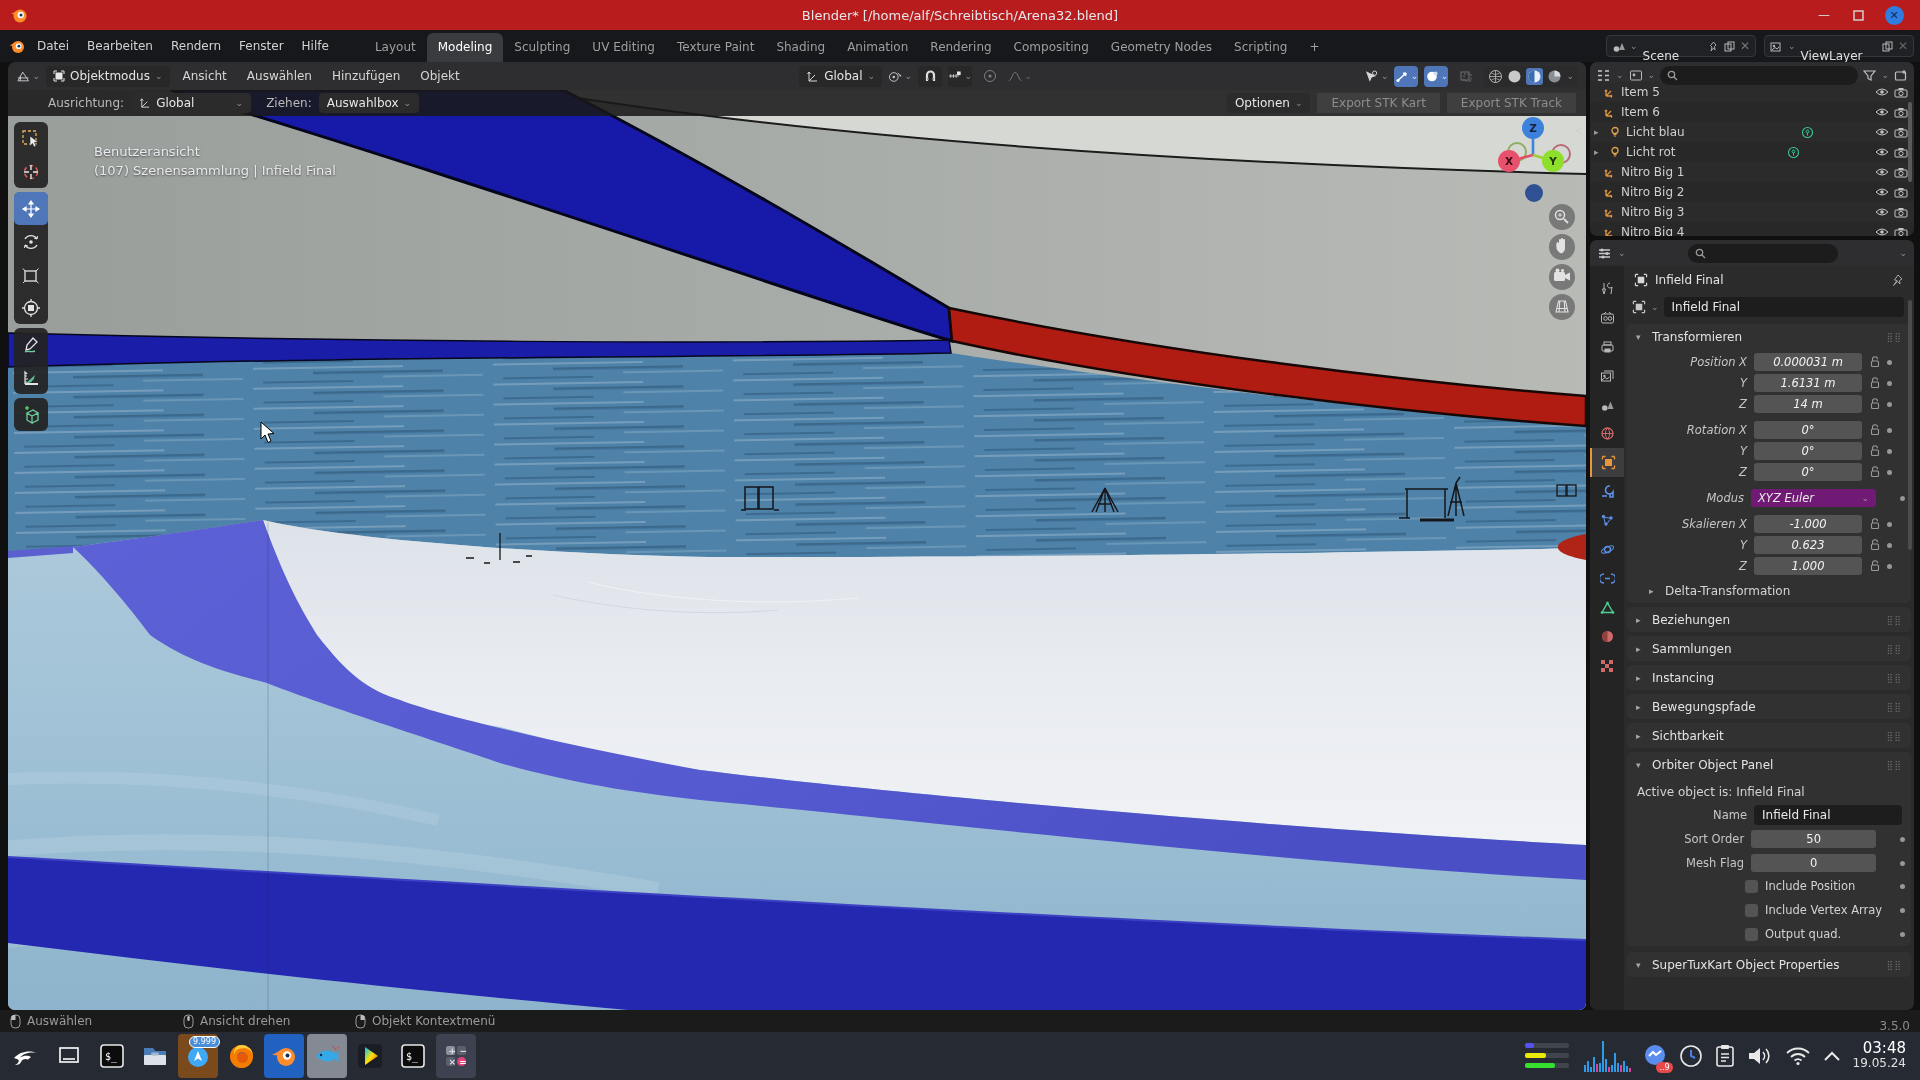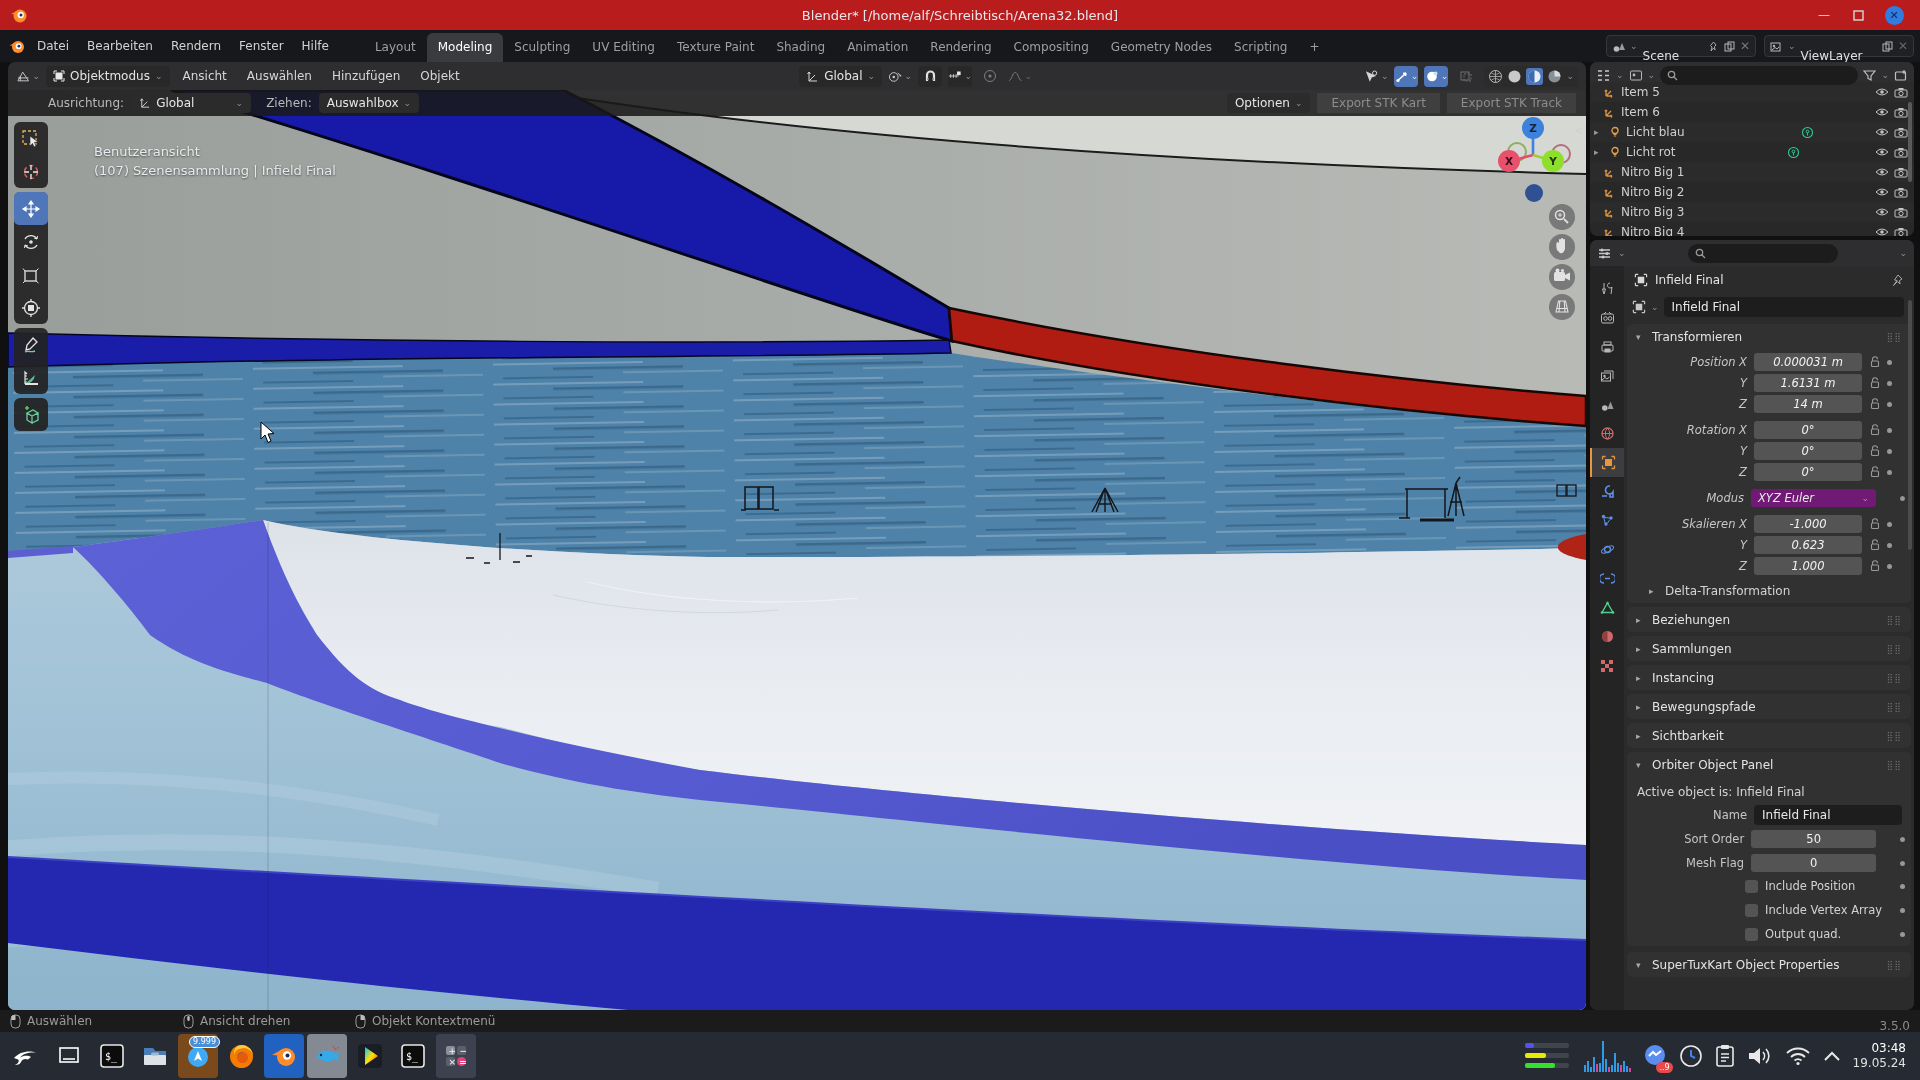--- a/index.html
+++ b/index.html
@@ -121,21 +121,21 @@
   .task-tile { width:40px; height:44px; border-radius:4px; display:flex; align-items:center;
     justify-content:center; position:relative; }
   .tile-maps { background:#7a4a1d; }
   .tile-blender { background:#2161c0; }
   .tile-fish { background:#848a94; }
   .tile-calc { background:#3d4250; }
   .badge { position:absolute; top:2px; right:-2px; background:#4a8fd6; border:1px solid #fff;
     color:#fff; font-size:8px; border-radius:7px; padding:0 3px; line-height:10px; }
   .tray { margin-left:auto; display:flex; align-items:center; gap:12px; padding-right:8px; }
   .clockblk { text-align:right; color:#fff; line-height:15px; }
-  .clock-time { font-size:12px; }
+  .clock-time { font-size:15px; }
   .clock-date { font-size:12px; color:#e0e0e0; }
   .traybadge { position:absolute; bottom:-3px; right:-6px; background:#e84a4a; color:#fff;
     border-radius:8px; font-size:8px; padding:1px 3px; }
 </style>
 </head>
 <body>
 
 <div class="screen">
 
   <div class="abs titlebar">

